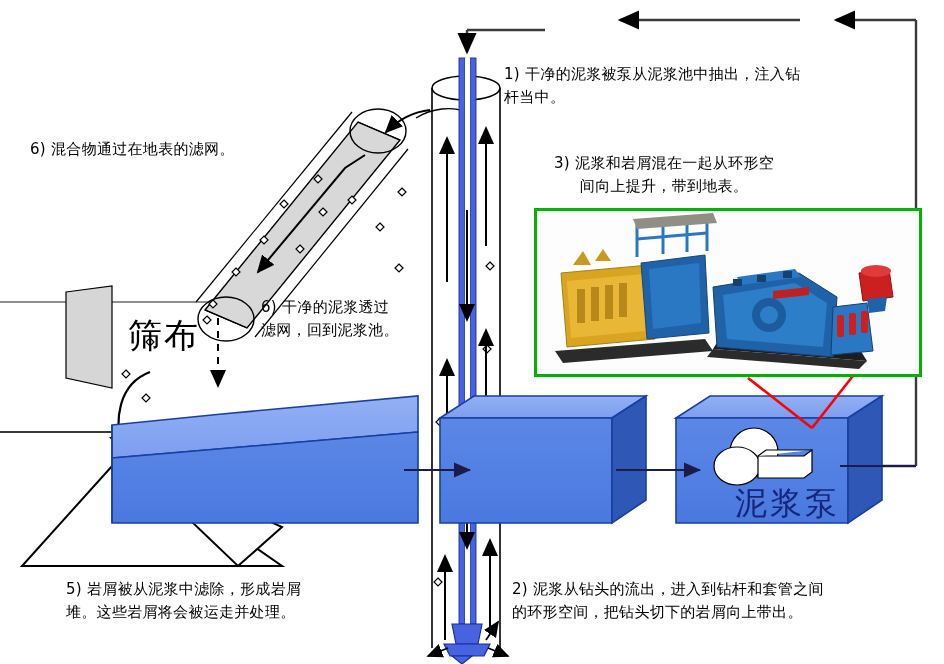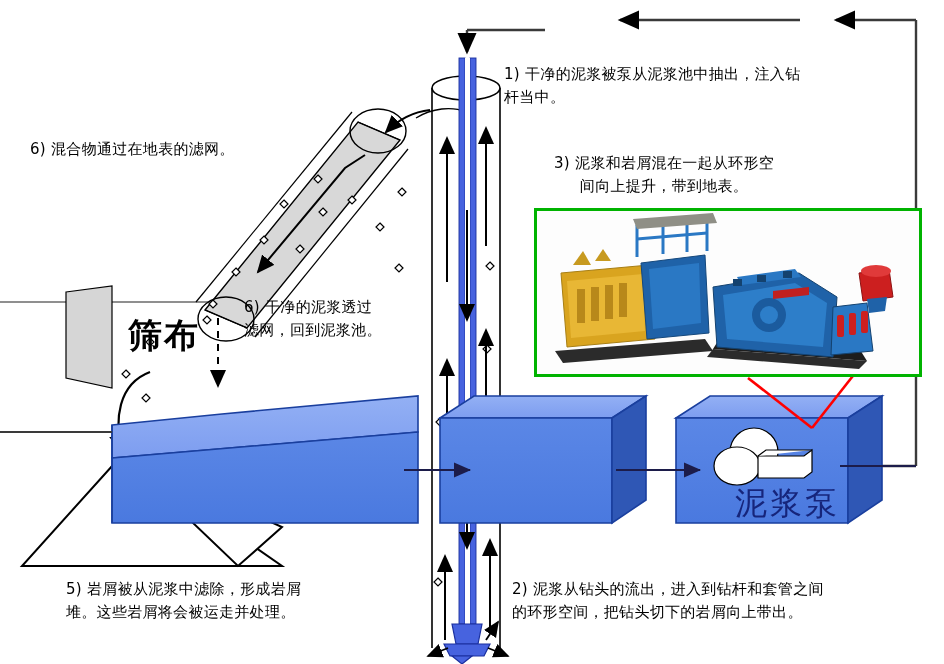--- a/index.html
+++ b/index.html
@@ -2,21 +2,21 @@
 <html><head>
 <meta charset="utf-8">
 <style>
   html,body{margin:0;padding:0;background:#ffffff;}
   body{width:944px;height:664px;font-family:"DejaVu Sans","Liberation Sans",sans-serif;}
   #stage{position:relative;width:944px;height:664px;overflow:hidden;background:#fff;}
   #svgroot{position:absolute;left:0;top:0;width:944px;height:664px;}
   .note{position:absolute;font-family:"DejaVu Sans","Liberation Sans",sans-serif;
         font-size:15px;color:#000;line-height:1.5;white-space:pre-line;letter-spacing:.3px;}
   .biglabel{position:absolute;font-family:"DejaVu Sans","Liberation Sans",sans-serif;
-        font-size:34px;color:#000;letter-spacing:2px;font-weight:bold;}
+        font-size:34px;color:#000;letter-spacing:2px;}
   .pumplabel{position:absolute;font-family:"DejaVu Sans","Liberation Sans",sans-serif;
         font-size:32px;color:#16257b;letter-spacing:3px;margin-left:23px;}
   .photoframe{position:absolute;border:3px solid #00b300;background:#ffffff;overflow:hidden;}
   .photo-inner{position:relative;width:100%;height:100%;background:#fefefe;}
 </style>
 </head>
 <body>
 
 <div id="stage">
 
@@ -253,21 +253,21 @@
   </div>
 
   <div class="note" style="left:504px;top:48px;width:372px;margin-top:15px;">1) 干净的泥浆被泵从泥浆池中抽出，注入钻
 杆当中。</div>
 
   <div class="note" style="left:514px;top:152px;width:300px;text-align:center;">3) 泥浆和岩屑混在一起从环形空
 间向上提升，带到地表。</div>
 
   <div class="note" style="left:30px;top:138px;width:300px;">6) 混合物通过在地表的滤网。</div>
 
-  <div class="note" style="left:244px;top:296px;width:180px;">6) 干净的泥浆透过
+  <div class="note" style="left:261px;top:296px;width:180px;">6) 干净的泥浆透过
 滤网，回到泥浆池。</div>
 
   <div class="note" style="left:66px;top:578px;width:330px;">5) 岩屑被从泥浆中滤除，形成岩屑
 堆。这些岩屑将会被运走并处理。</div>
 
   <div class="note" style="left:512px;top:578px;width:400px;">2) 泥浆从钻头的流出，进入到钻杆和套管之间
 的环形空间，把钻头切下的岩屑向上带出。</div>
 
   <div class="biglabel" style="left:128px;top:313px;">筛布</div>
 

